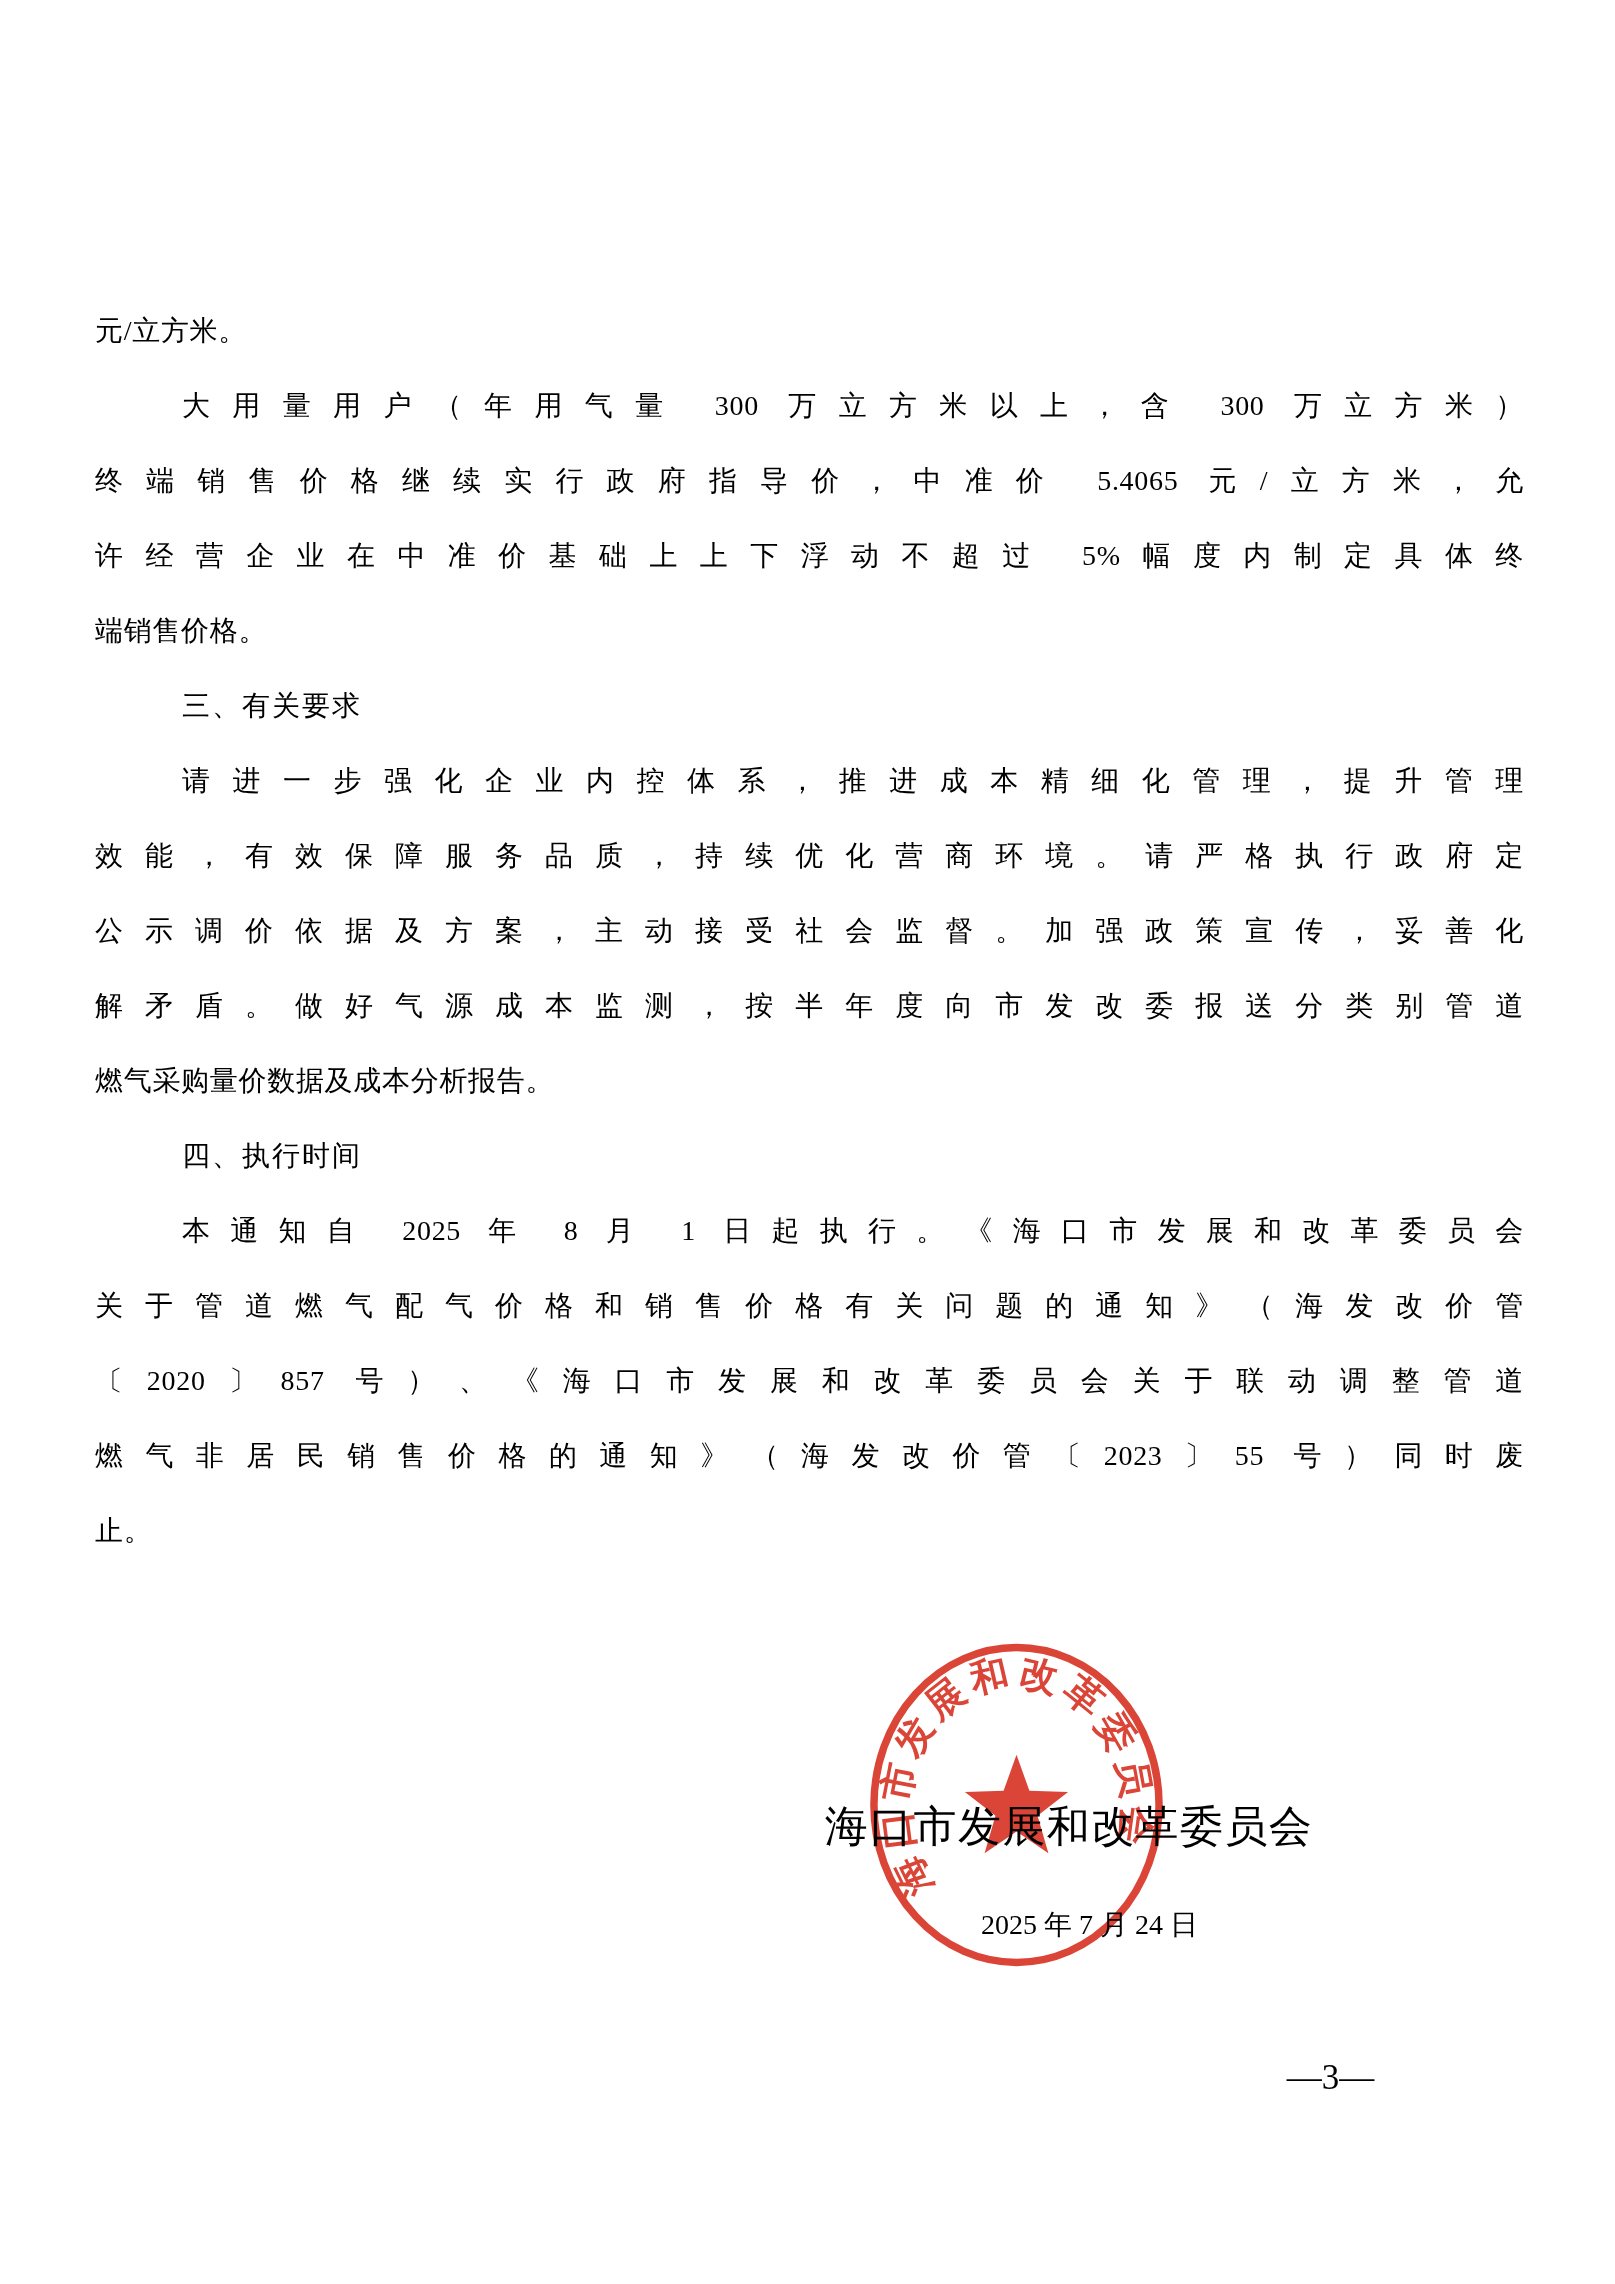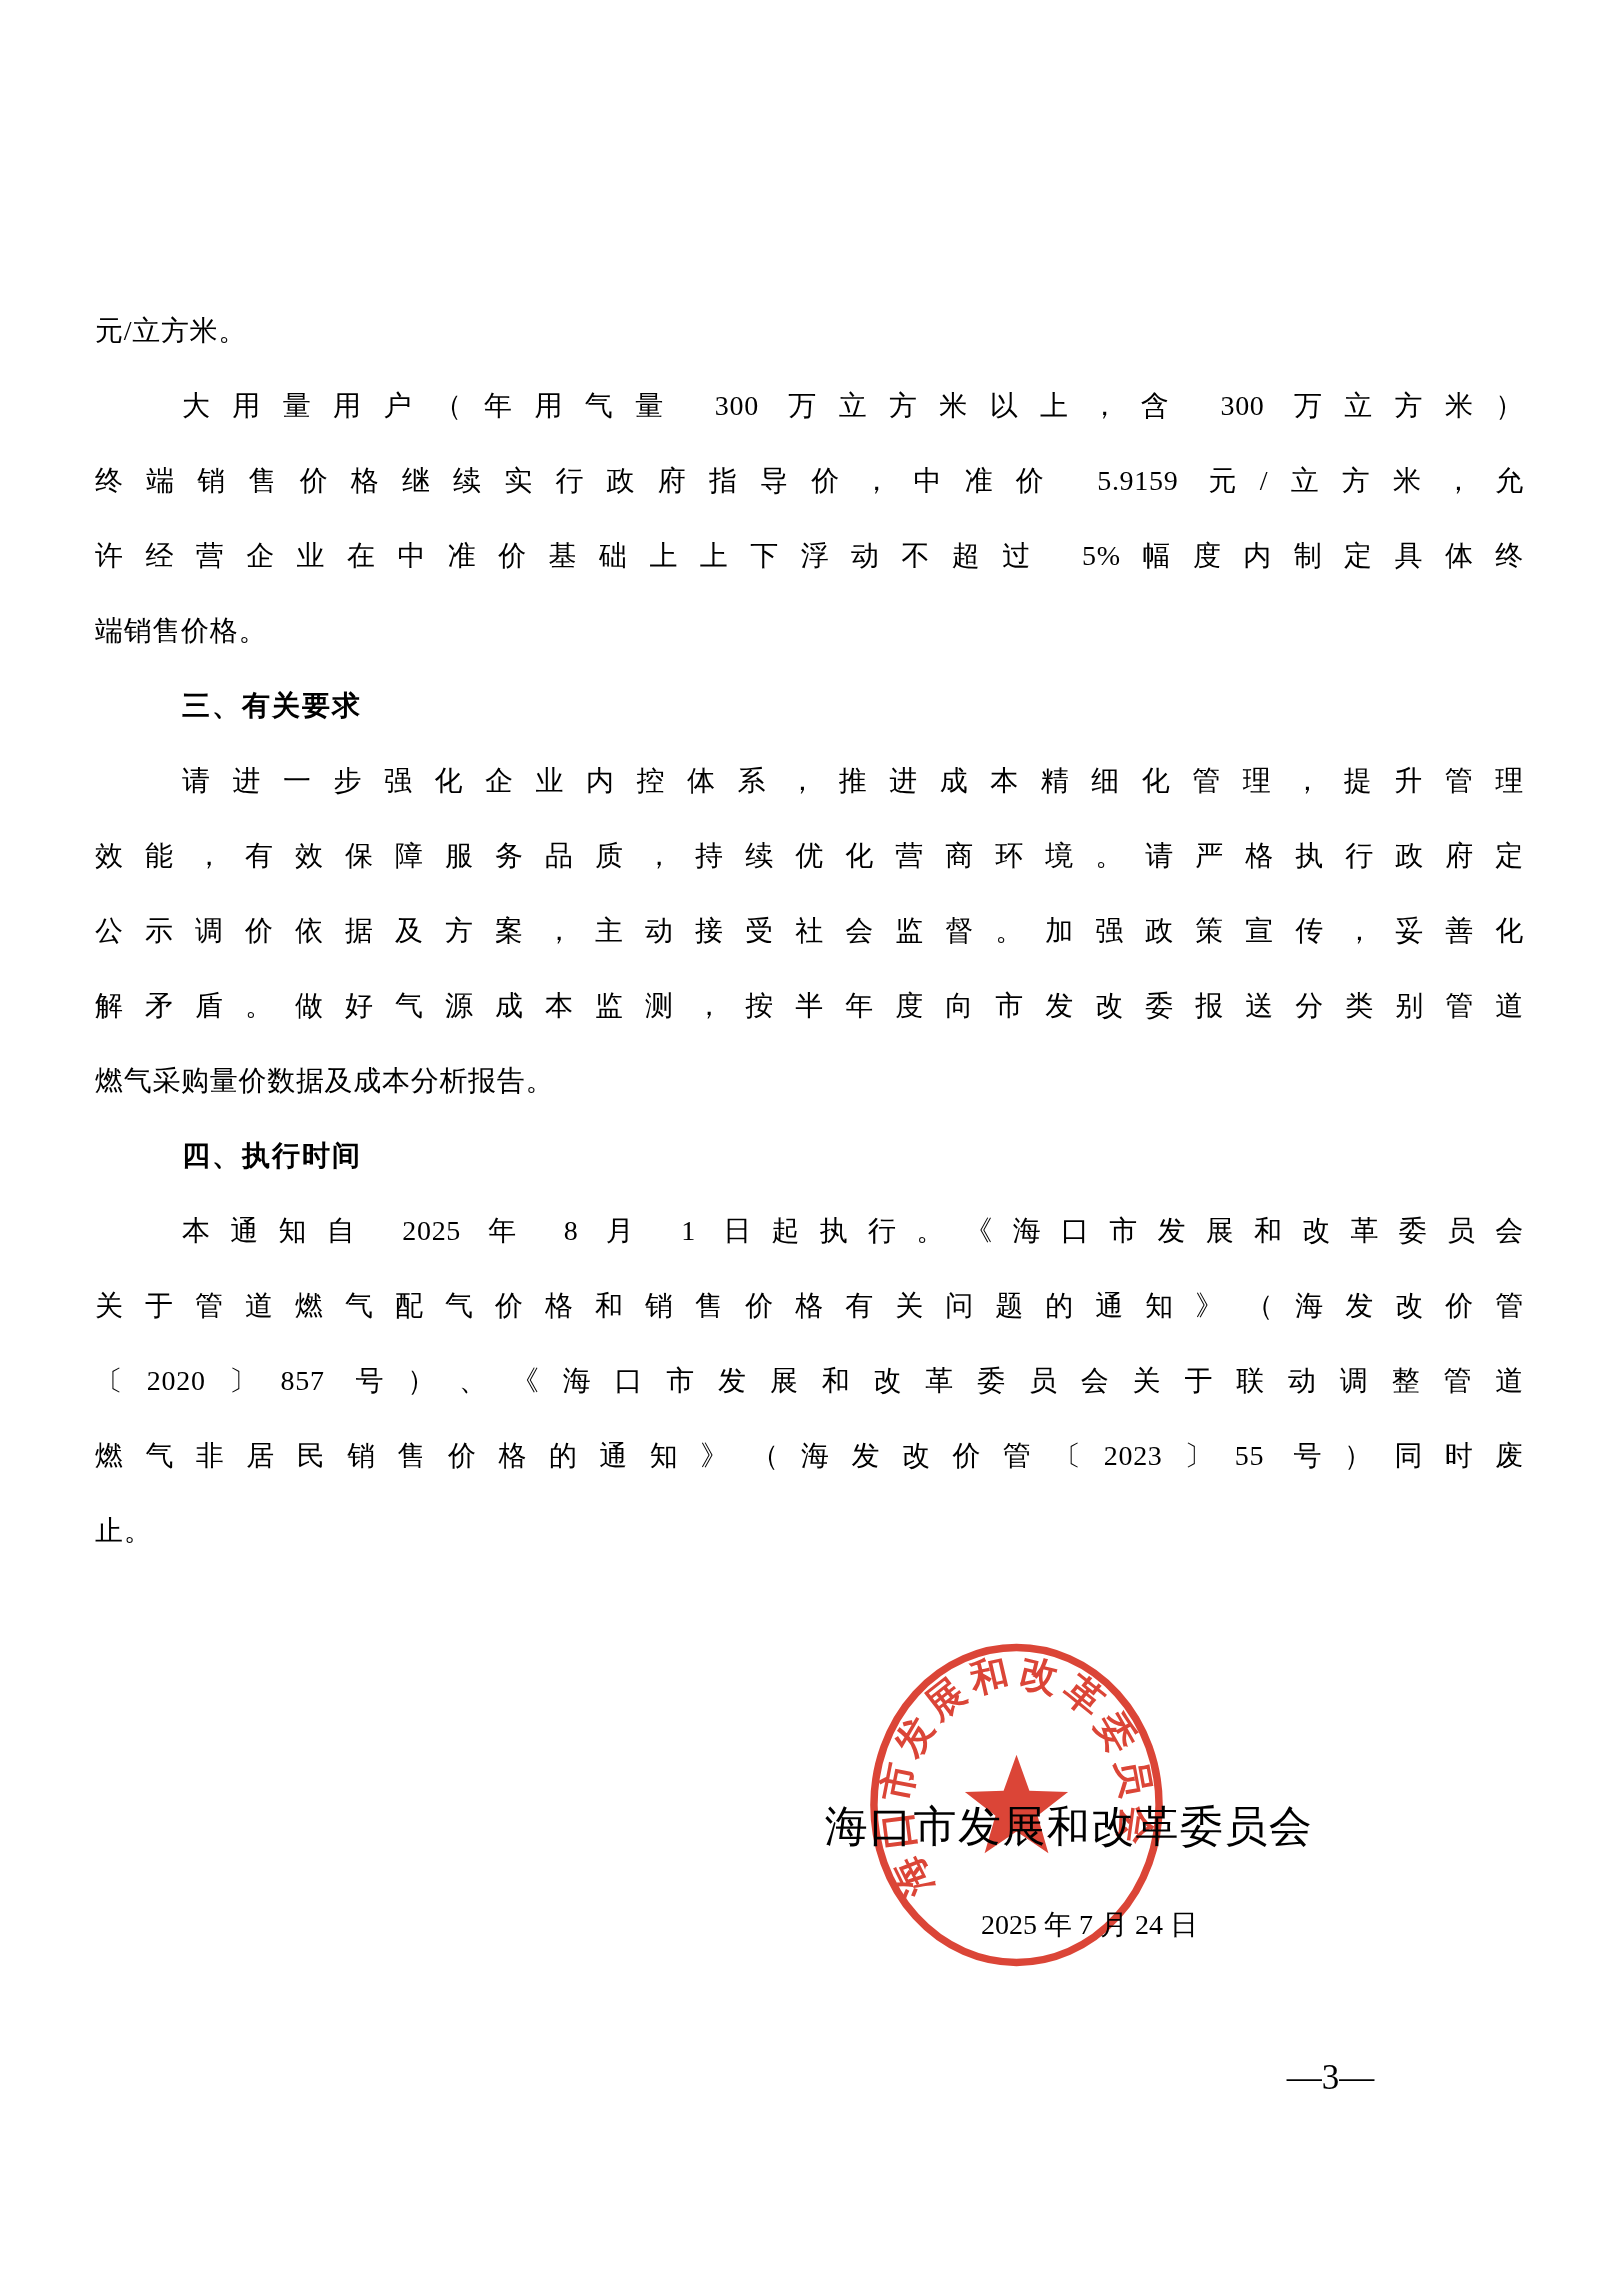--- a/index.html
+++ b/index.html
@@ -37,21 +37,21 @@
   .line.justify {
     text-align: justify;
     text-align-last: justify;
     text-justify: inter-character;
   }
   .line.indent {
     text-indent: 87px;
   }
   .line.heading {
     font-family: "Liberation Sans", "DejaVu Sans", sans-serif;
-    font-weight: bold;
+    font-weight: normal;
     letter-spacing: 2px;
   }
   .seal {
     position: absolute;
     left: 861px;
     top: 1638px;
     width: 311px;
     height: 334px;
     z-index: 1;
     opacity: 0.94;
@@ -92,21 +92,21 @@
 </style>
 </head>
 <body>
 
 <div class="page">
 
   <div class="body-text">
 
   <p class="line">元/立方米。</p>
       <p class="line indent justify">大用量用户（年用气量 300 万立方米以上，含 300 万立方米）</p>
-      <p class="line justify">终端销售价格继续实行政府指导价，中准价 5.9159 元/立方米，允</p>
+      <p class="line justify">终端销售价格继续实行政府指导价，中准价 5.4065 元/立方米，允</p>
       <p class="line justify">许经营企业在中准价基础上上下浮动不超过 5%幅度内制定具体终</p>
       <p class="line">端销售价格。</p>
       <p class="line heading indent">三、有关要求</p>
       <p class="line indent justify">请进一步强化企业内控体系，推进成本精细化管理，提升管理</p>
       <p class="line justify">效能，有效保障服务品质，持续优化营商环境。请严格执行政府定</p>
       <p class="line justify">公示调价依据及方案，主动接受社会监督。加强政策宣传，妥善化</p>
       <p class="line justify">解矛盾。做好气源成本监测，按半年度向市发改委报送分类别管道</p>
       <p class="line">燃气采购量价数据及成本分析报告。</p>
       <p class="line heading indent">四、执行时间</p>
       <p class="line indent justify">本通知自 2025 年 8 月 1 日起执行。《海口市发展和改革委员会</p>

